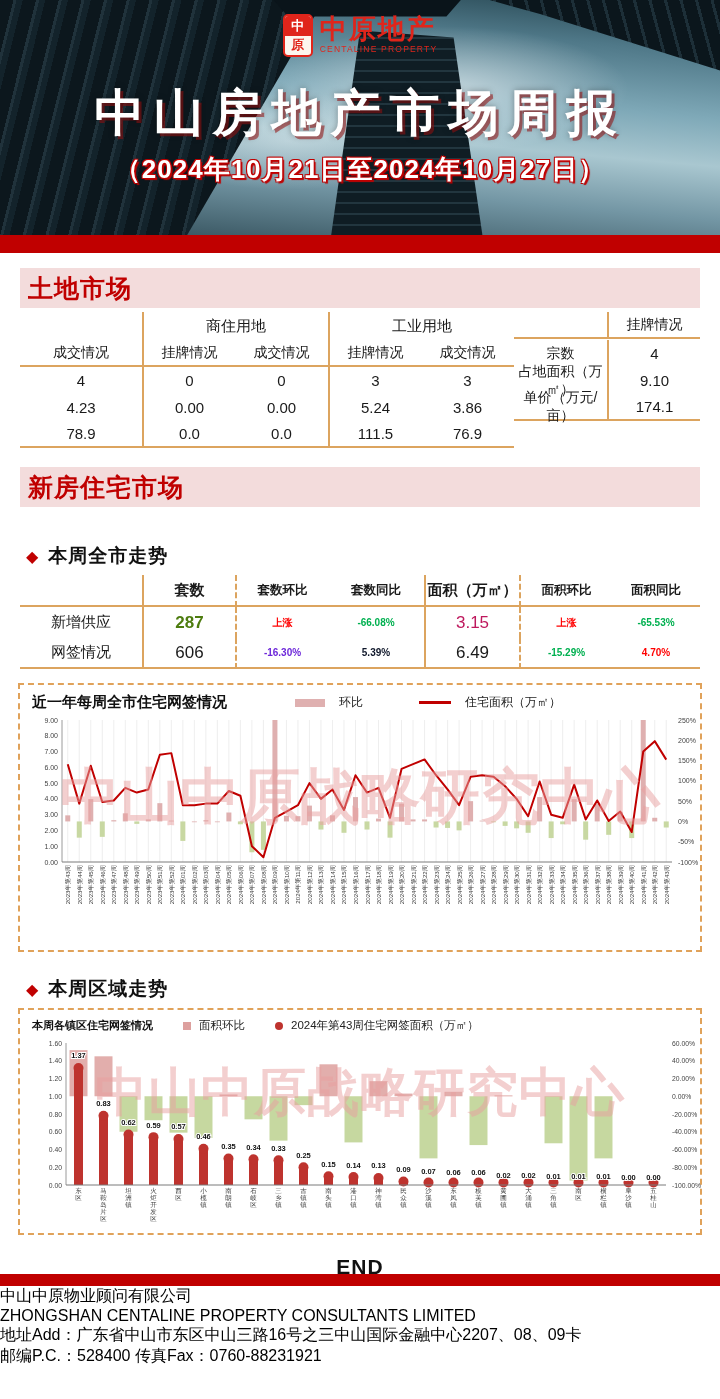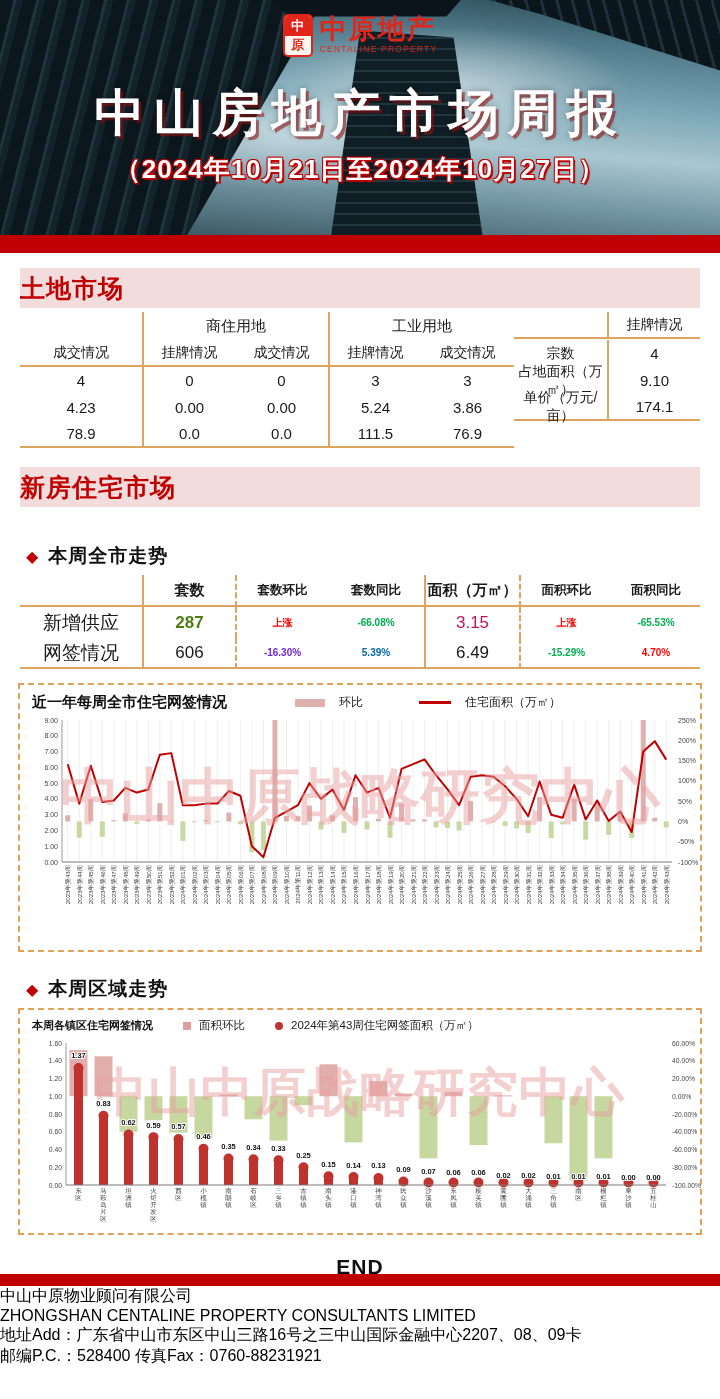--- a/index.html
+++ b/index.html
@@ -28,21 +28,21 @@
   .brand-cn { color:#e0251b; font-size:27px; font-weight:900; letter-spacing:2px; line-height:30px; }
   .brand-en { color:#e0251b; font-size:8.5px; letter-spacing:1.2px; }
   .rtitle { position:absolute; top:80px; width:100%; text-align:center; color:#fff; font-size:50px; font-weight:900; letter-spacing:9px;
     font-family:"Liberation Serif", serif; text-shadow:3px 3px 0 rgba(150,15,15,.55), 0 0 6px rgba(0,0,0,.35); }
   .rdate { position:absolute; top:152px; width:100%; text-align:center; color:#fff; font-size:26px; font-weight:bold; letter-spacing:1px;
     text-shadow:-1px -1px 0 #c00000, 1px -1px 0 #c00000, -1px 1px 0 #c00000, 2px 2px 1px #c00000; }
   .red-bar { width:720px; height:18px; background:#c00000; }
 
   
   .content { padding:0 20px; }
-  .band { margin-top:15px; height:40px; background:#f3dcdc; display:flex; align-items:center; }
+  .band { margin-top:15px; height:40px; background:#f3dcdc; display:flex; align-items:center; padding-left:8px; }
   .band-title { color:#c00000; font-size:25px; font-weight:900; letter-spacing:1px; }
   .sub-head { display:flex; align-items:center; gap:10px; margin:36px 0 6px 6px; }
   .diamond { color:#c00000; font-size:16px; }
   .sub-head-label { font-size:19px; font-weight:bold; color:#111; letter-spacing:1px; }
 
   
   .grid { display:grid; }
   .cell { display:flex; align-items:center; justify-content:center; font-size:14px; color:#1a1a1a; }
   .bl-solid { border-left:2px solid #dca45f; }
   .bl-dash  { border-left:2px dashed #dca45f; }
@@ -50,21 +50,21 @@
   .land-grid { grid-template-columns:122px repeat(6,93px); margin-top:4px; }
   .land-grid .gh { font-size:15px; height:28px; }
   .land-grid .sh { font-size:14px; height:27px; }
   .land-grid .dv { font-size:15px; height:27px; }
   .land-grid .lb { font-size:14px; height:27px;text-align:center; }
   .trend-grid { grid-template-columns:122px 93px 93px 96px 95px 93px 88px; margin-top:2px; }
   .trend-grid .th-big { font-size:15px; font-weight:bold; height:32px; }
   .trend-grid .th-small { font-size:12.5px; font-weight:bold; height:32px; }
   .trend-grid .dv-big { font-size:17px; height:31px; }
   .trend-grid .dv-pct { font-size:10px; font-weight:bold; height:31px; }
-  .trend-grid .lb { font-size:19px; height:31px; }
+  .trend-grid .lb { font-size:15px; height:31px; }
 
   
   .chart-wrap { position:relative; margin:14px 18px 0 18px; border:2px dashed #e0a25a; padding:6px 0 2px 6px; background:#fff; }
   .chart-head { display:flex; align-items:center; gap:14px; padding:2px 0 2px 6px; }
   .chart-title { font-size:15px; font-weight:bold; color:#111; }
   .leg-bar { width:30px; height:8px; background:#dfb0b0; display:inline-block; }
   .leg-line { width:32px; height:3px; background:#c00000; display:inline-block; }
   .leg-sq { width:8px; height:8px; background:#dda09e; display:inline-block; }
   .leg-dot { width:8px; height:8px; border-radius:50%; background:#be332e; display:inline-block; }
   .leg-label { font-size:12px; color:#222; }
@@ -178,21 +178,21 @@
       <div class="cell lb">新增供应</div>
       <div class="cell dv-big bl-solid" style="color: #4d7c0f; font-weight: bold;">287</div>
       <div class="cell dv-pct bl-dash" style="color: rgb(255, 0, 0);">上涨</div>
       <div class="cell dv-pct" style="color: rgb(0, 176, 80);">-66.08%</div>
       <div class="cell dv-big bl-solid" style="color: #be185d;">3.15</div>
       <div class="cell dv-pct bl-dash" style="color: rgb(255, 0, 0);">上涨</div>
       <div class="cell dv-pct" style="color: rgb(0, 176, 80);">-65.53%</div>
       <div class="cell lb hb">网签情况</div>
       <div class="cell dv-big bl-solid hb" style="color: rgb(26, 26, 26);">606</div>
       <div class="cell dv-pct bl-dash hb" style="color: #6d28d9;">-16.30%</div>
-      <div class="cell dv-pct hb" style="color: #0369a1; text-align: right;">5.39%</div>
+      <div class="cell dv-pct hb" style="color: #0f172a; text-align: right;">5.39%</div>
       <div class="cell dv-big bl-solid hb" style="color: rgb(26, 26, 26);">6.49</div>
       <div class="cell dv-pct bl-dash hb" style="color: rgb(0, 176, 80);">-15.29%</div>
       <div class="cell dv-pct hb" style="color: rgb(255, 0, 0);">4.70%</div>
     </div>
 </div>
 
 <div class="chart-wrap">
   <div class="chart-head">
     <span class="chart-title">近一年每周全市住宅网签情况</span>
     <span style="width:40px"></span>

